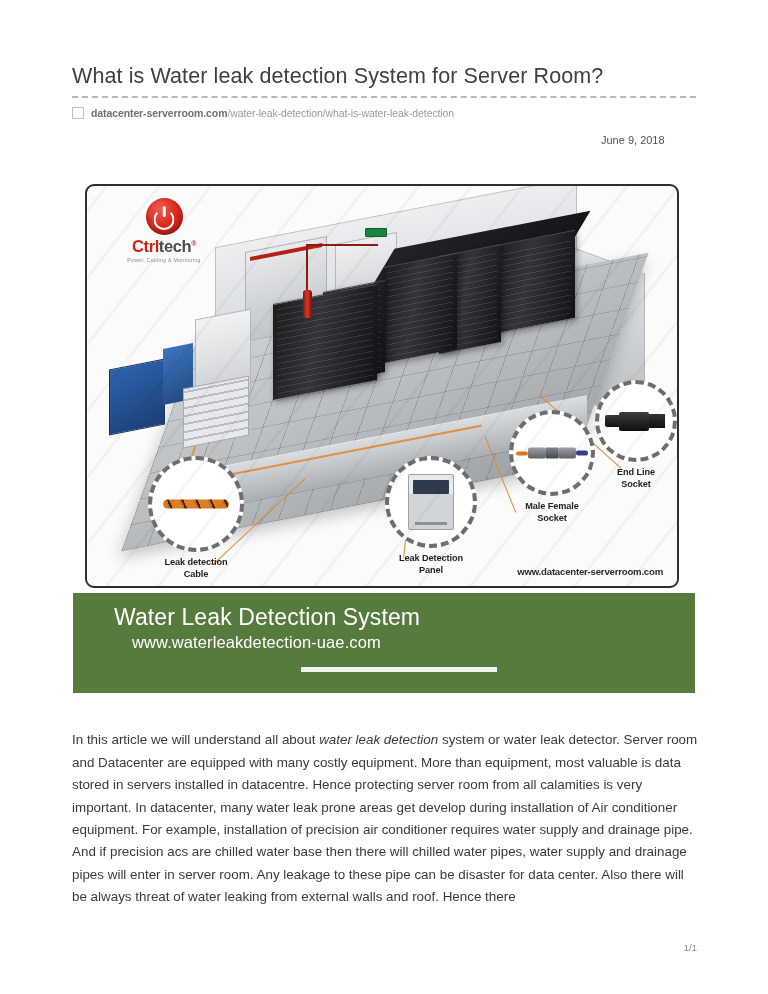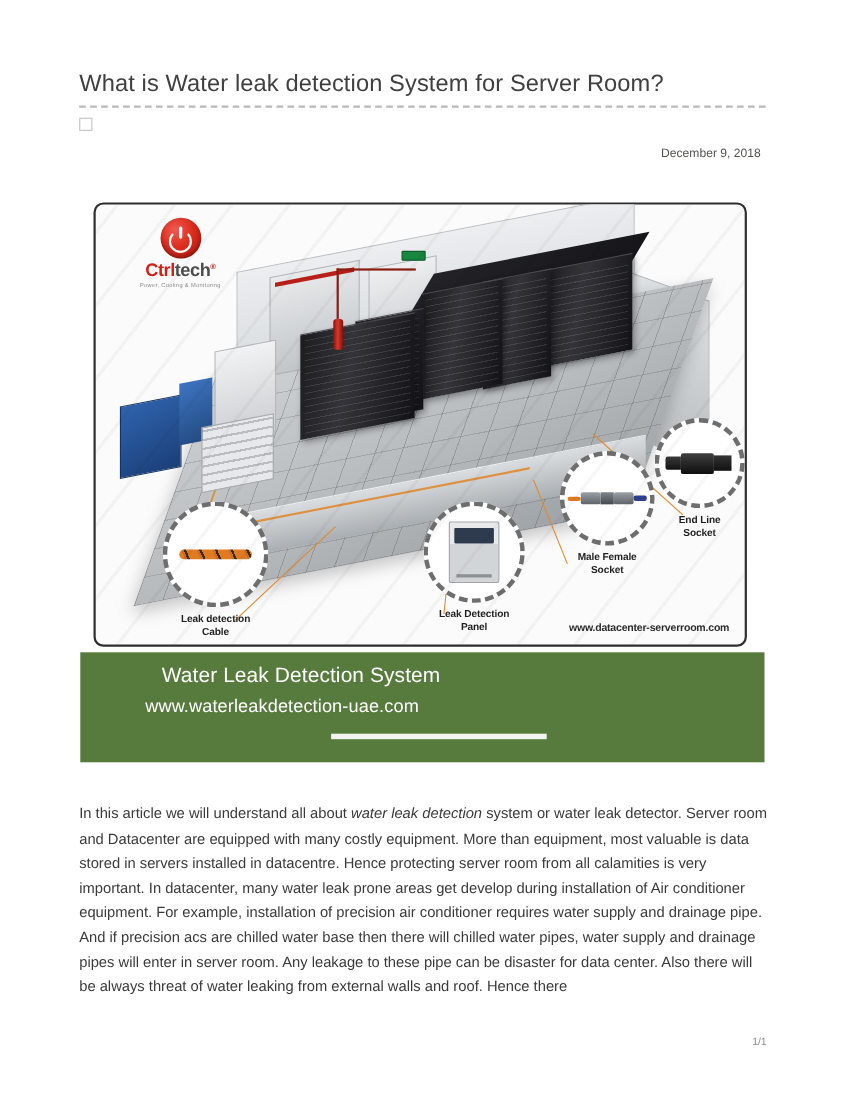--- a/index.html
+++ b/index.html
@@ -306,21 +306,21 @@
   
   .banner {
     position: absolute;
     left: 73px; top: 593px;
     width: 622px; height: 100px;
     background: #567b3d;
     color: #ffffff;
   }
   .banner-title {
     position: absolute; left: 41px; top: 11px;
-    font-size: 19px; font-weight: 400; letter-spacing: 0.1px; margin-left: 33px;
+    font-size: 23px; font-weight: 400; letter-spacing: 0.1px;
   }
   .banner-sub {
     position: absolute; left: 59px; top: 40px;
     font-size: 16.5px; font-weight: 400; letter-spacing: 0.1px;
   }
   .banner-contacts {
     position: absolute; right: 32px; top: 14px;
     font-size: 11.5px; line-height: 1.65; text-align: left;
   }
   .banner-bar {
@@ -348,24 +348,25 @@
 </head>
 <body>
 
 <div class="page">
 
   <div class="header">
     <h1 class="doc-title">What is Water leak detection System for Server Room?</h1>
     <div class="title-rule"></div>
     <div class="url-row">
       <span class="url-box"></span>
+      <span class="url-text"><span class="dom">datacenter-serverroom.com</span><span>/water-leak-detection/what-is-water-leak-detection</span></span>
     </div>
   </div>
 
-  <div class="date-block">December 9, 2018</div>
+  <div class="date-block">June 9, 2018</div>
 
   <div class="diagram">
 
     <div class="scene">
       <div class="room-wall-back"></div>
       <div class="room-wall-right"></div>
       <div class="room-floor">
           <div class="room-floor-grid"></div>
         </div>
       <div class="raised-floor-edge"></div>

